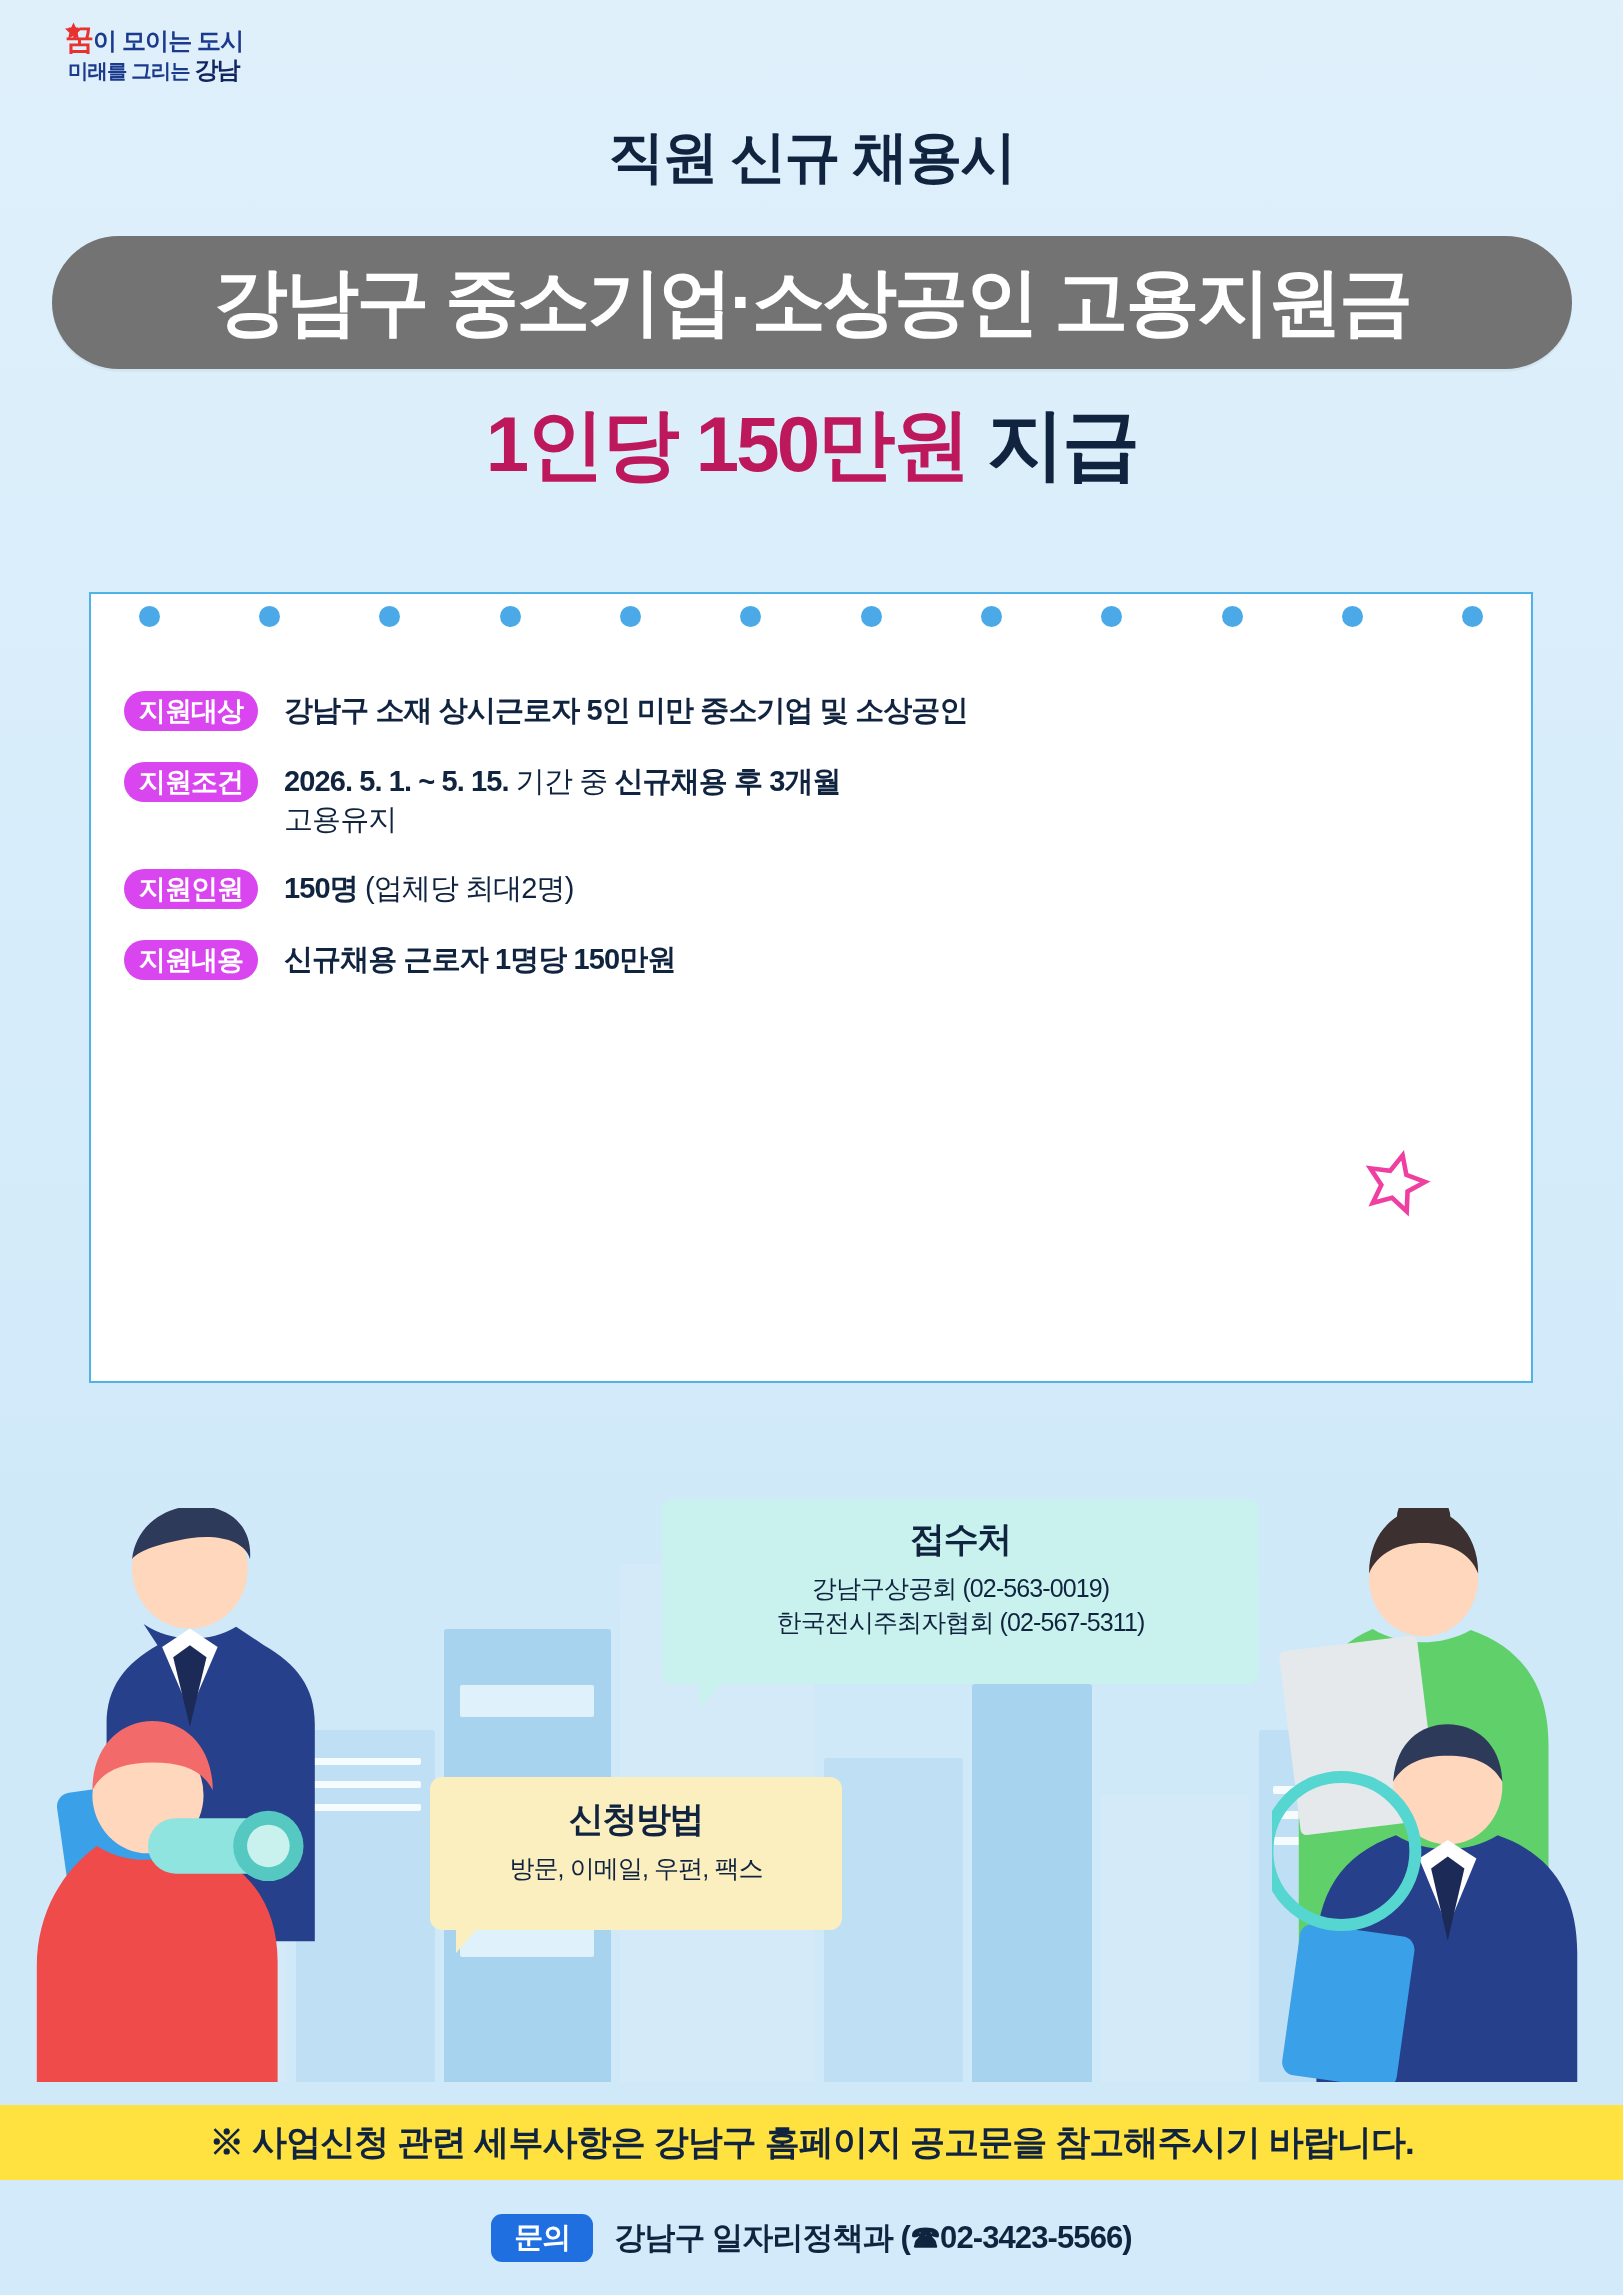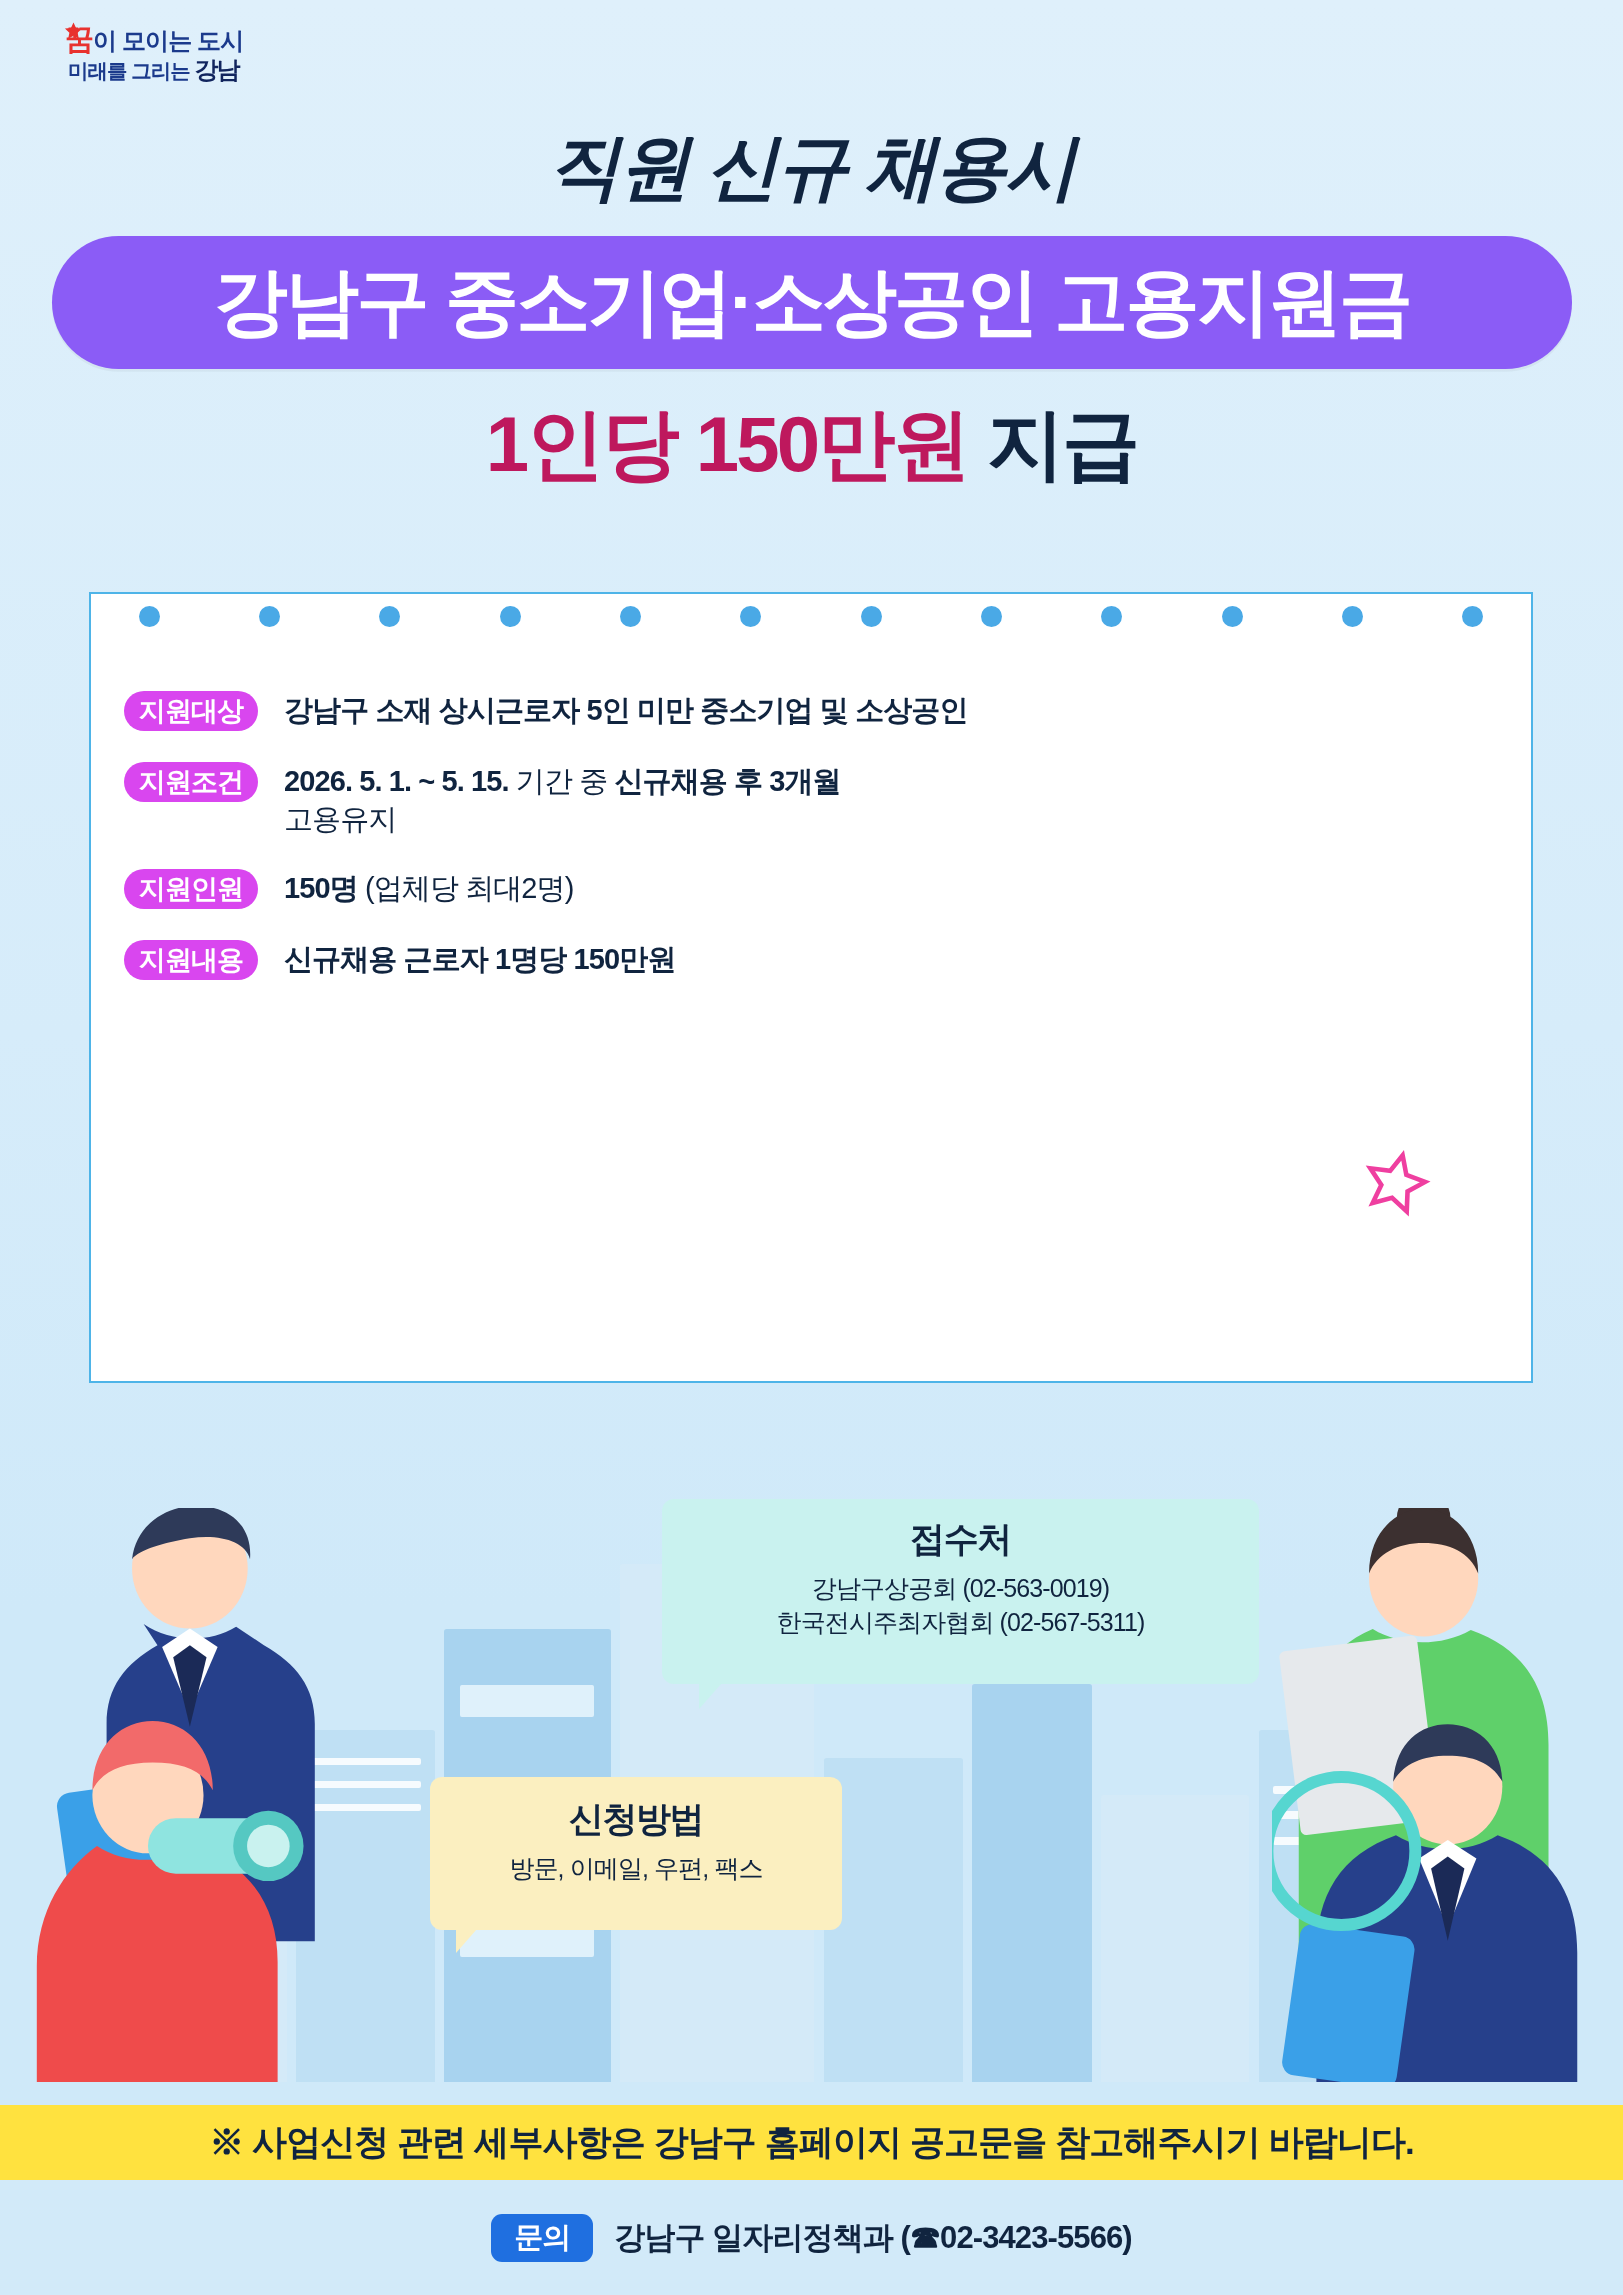--- a/index.html
+++ b/index.html
@@ -70,34 +70,33 @@
     line-height: 21px;
   }
 
   
   .headline {
     position: absolute;
     top: 120px;
     left: 0;
     width: 100%;
     text-align: center;
-    font-size: 72px;
+    font-size: 56px;
     font-weight: bold;
     color: #10243f;
     letter-spacing: -1.9px;
-    font-style: italic;
   }
 
   .pill {
     position: absolute;
     top: 236px;
     left: 52px;
     width: 1520px;
     height: 133px;
-    background: #8b5cf6;
+    background: #737373;
     border-radius: 69px;
     display: flex;
     align-items: center;
     justify-content: center;
     box-shadow: 0 2.8px 0 rgba(0,0,0,0.04);
   }
   .pill-text {
     color: #ffffff;
     font-size: 74px;
     font-weight: bold;

